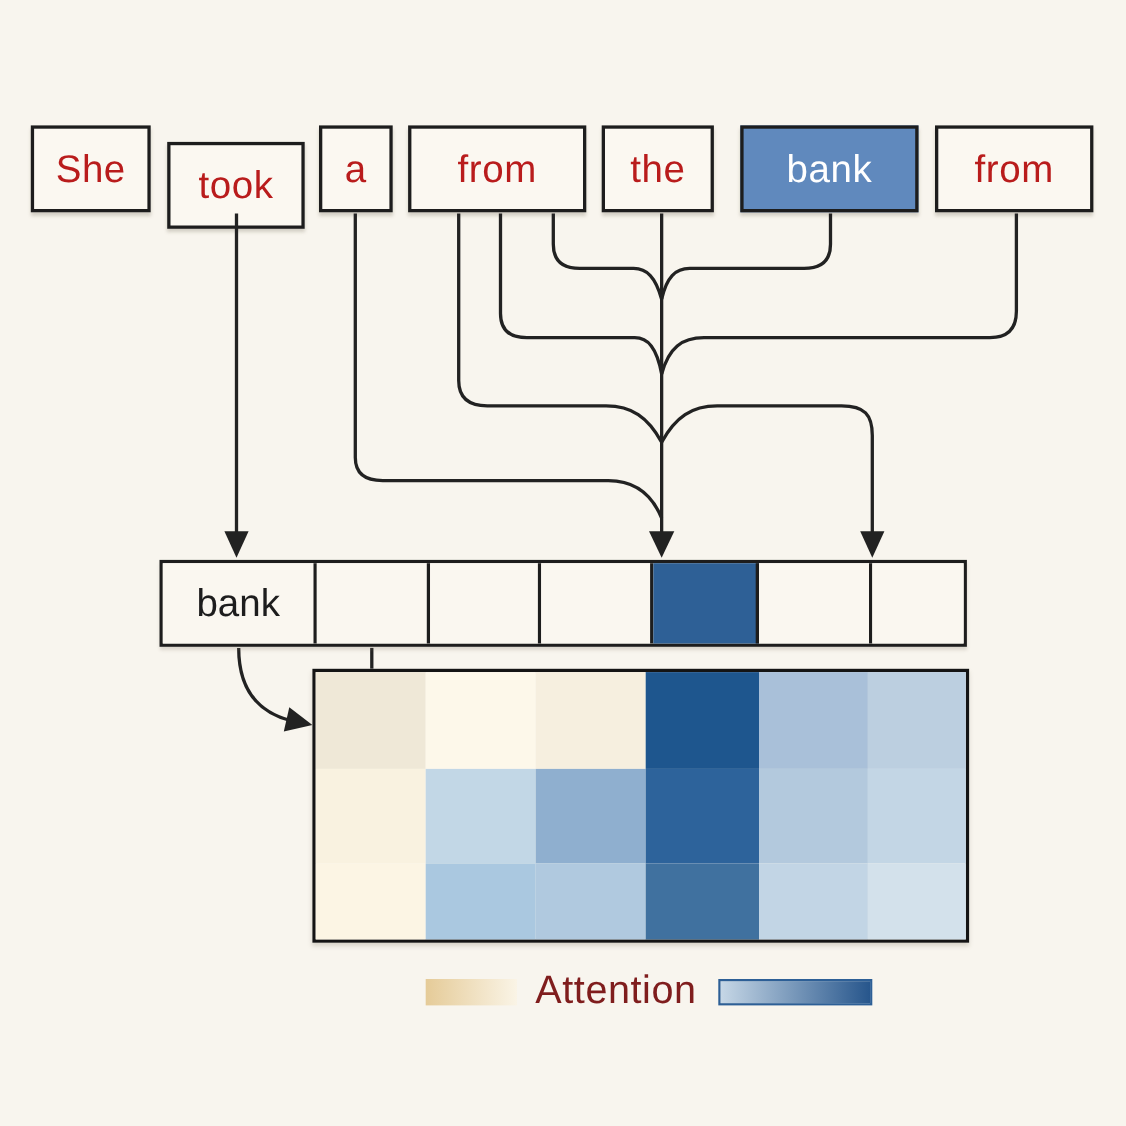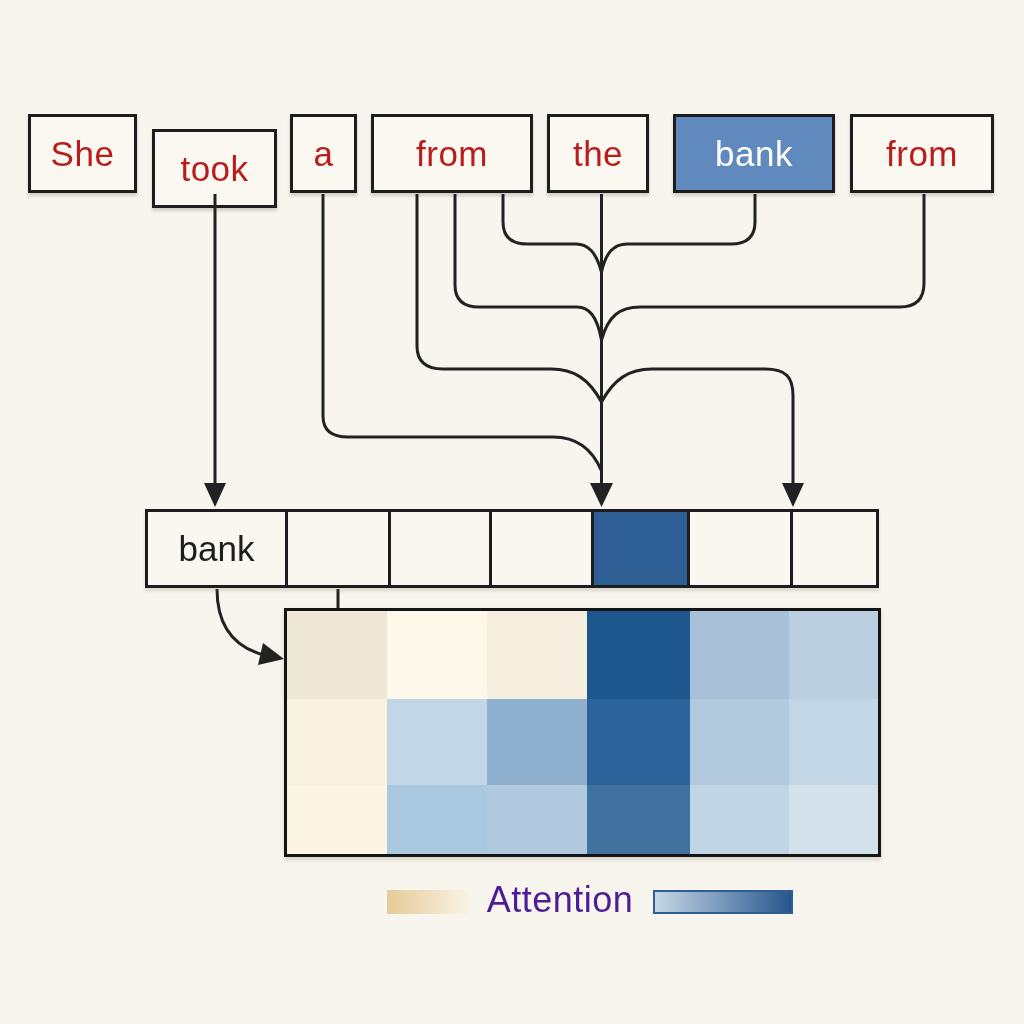--- a/index.html
+++ b/index.html
@@ -45,21 +45,21 @@
     box-sizing:border-box;border:3px solid #141414;background:#fbf8f1;
     box-shadow:0 3px 4px rgba(120,110,90,0.25);
   }
   .heatmap-cell{position:absolute;}
   
   .legend-swatch{position:absolute;top:890px;height:24px;box-sizing:border-box;}
   .legend-low{left:387px;width:83px;}
   .legend-high{left:653px;width:140px;border:2px solid #2d5f96;}
   .legend-label{
     position:absolute;left:465px;top:879px;width:190px;text-align:center;
-    font-size:36px;color:#4c1d95;letter-spacing:0.5px;
+    font-size:36px;color:#7f1d1d;letter-spacing:0.5px;
   }
   
   .connectors{position:absolute;left:0;top:0;pointer-events:none;}
   .connectors path{fill:none;stroke:#222;stroke-width:3;}
   .connectors polygon{fill:#222;stroke:none;}
 </style>
 </head>
 <body>
 
 <div class="canvas" style="background: rgb(248, 245, 238);">

